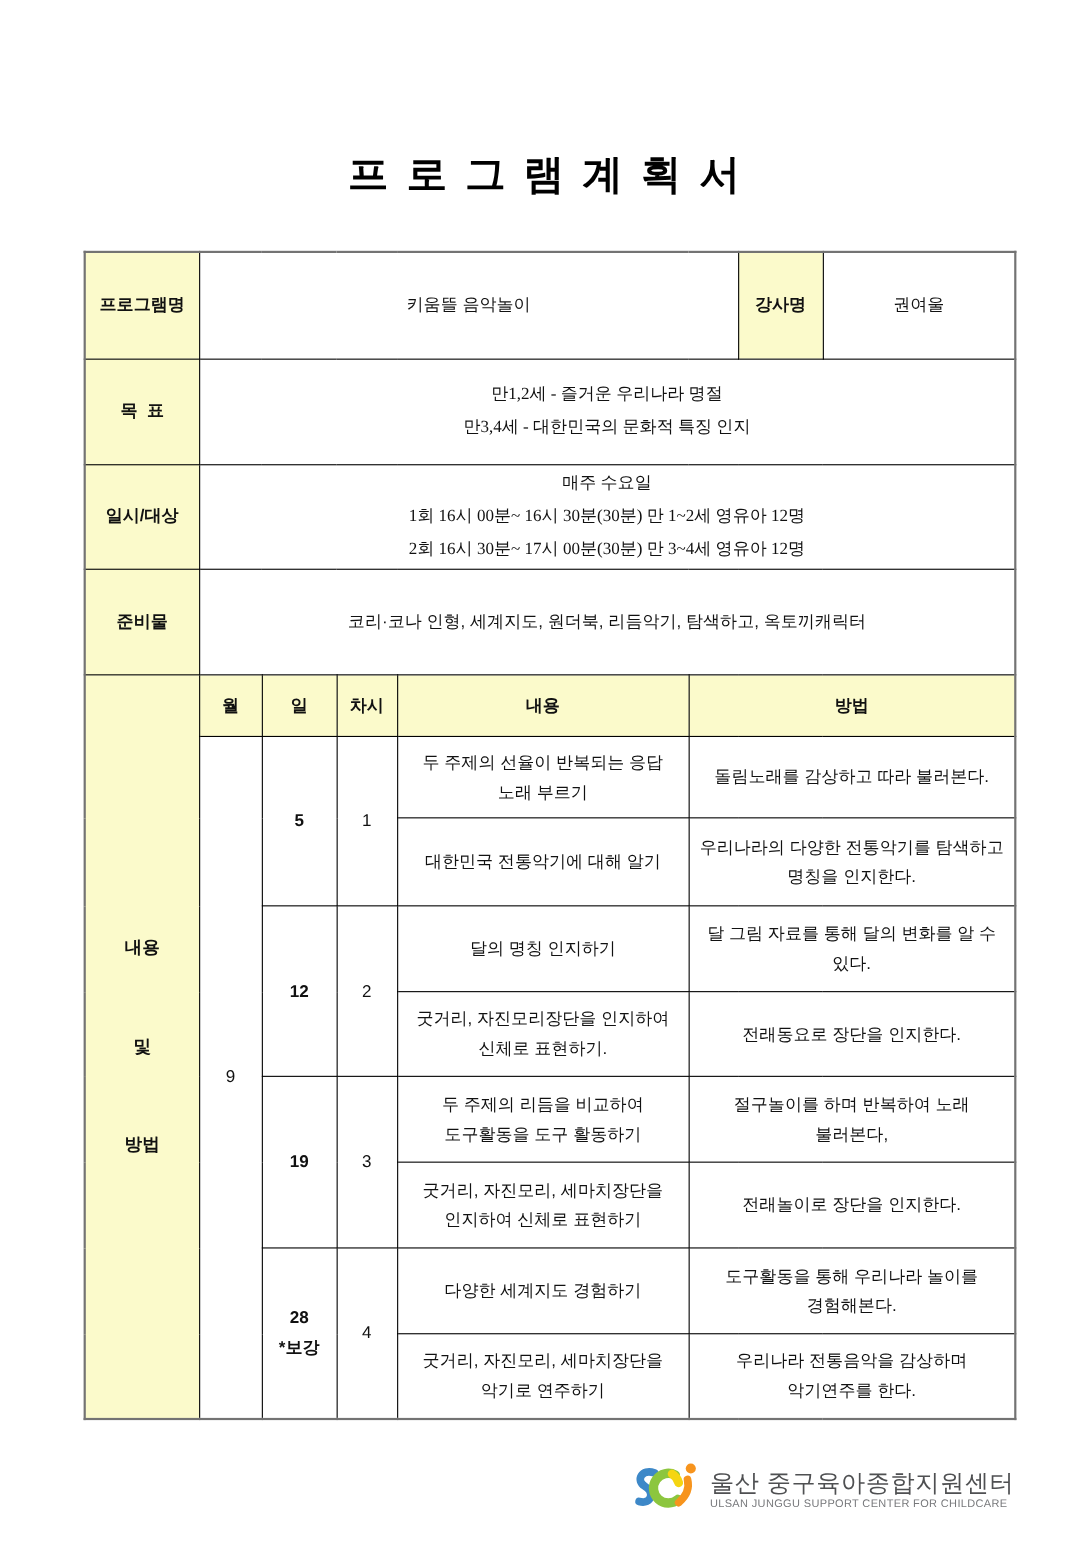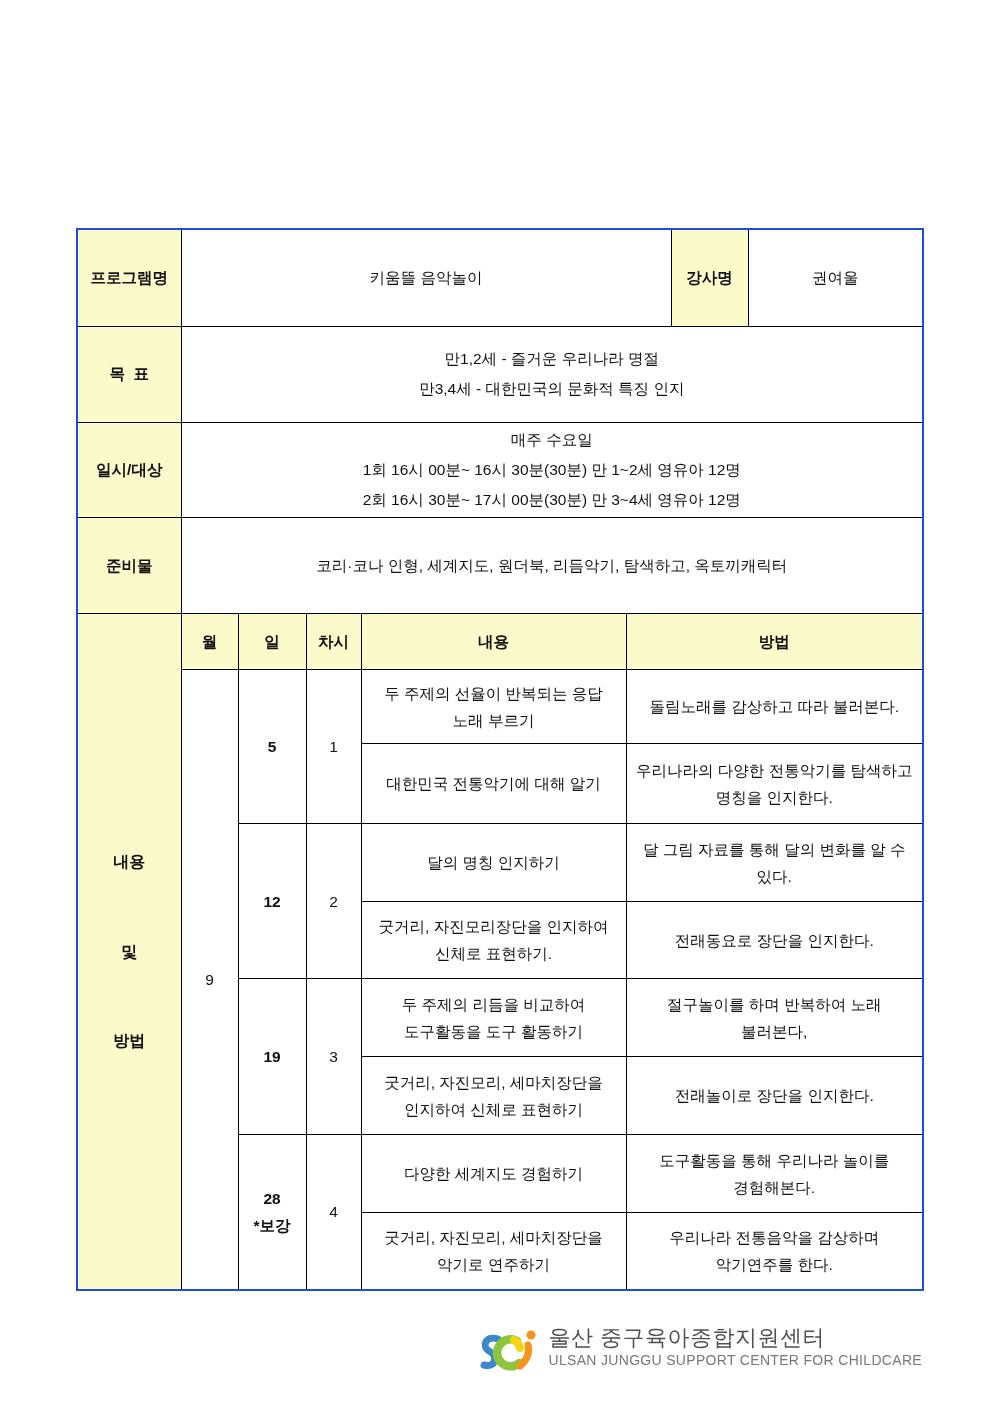--- a/index.html
+++ b/index.html
@@ -17,21 +17,21 @@
     text-align:center;
     font-size:37px; font-weight:bold; letter-spacing:3px;
     color:#000;
     white-space:pre;
   }
   table.plan {
     position:absolute; left:76px; top:228px;
     width:846px;
     border-collapse:collapse;
     table-layout:fixed;
-    border:2px solid #1d4ed8;
+    border:2px solid #737373;
   }
   table.plan td {
     border:1px solid #000;
     text-align:center;
     vertical-align:middle;
     font-size:15.5px;
     line-height:1.75;
     padding:2px 6px;
     word-break:keep-all;
   }
@@ -45,38 +45,39 @@
     background:#FBFACB;
     font-weight:bold;
     font-size:16px;
   }
   td.dayc { font-weight:bold; font-size:16px; line-height:1.4; }
   td.sess { font-size:16px; }
   td.monthc { font-size:16px; }
   td.ca { border-bottom:1px dotted #555; }
   td.cb { border-top:1px dotted #555; }
   .sec-lbl div { line-height:1.1; margin:9px 0; font-weight:bold; font-size:16px; }
-  .mlines div { line-height:1.95; }
+  .mlines div { line-height:1.95;font-family:Liberation Serif, serif; }
   .footer {
     position:absolute; top:1326px; right:70px;
-    display:flex; gap:10px;
+    display:flex; align-items:center; gap:10px;
   }
   .footer .names { text-align:left; }
   .footer .ko {
     font-size:22px; color:#4f5052; letter-spacing:0.5px; line-height:1.1;
   }
   .footer .en {
-    font-size:14px; color:#77787b; letter-spacing:0.32px; margin-top:2px;
+    font-size:10px; color:#77787b; letter-spacing:0.32px; margin-top:2px;
   }
 </style>
 </head>
 <body>
 
 <div class="page">
 
+  <div class="doc-title">프 로 그 램 계 획 서</div>
 
   <table class="plan">
     <colgroup>
       <col style="width:104px">
         <col style="width:57px">
         <col style="width:68px">
         <col style="width:55px">
       <col style="width:265px">
         <col style="width:45px">
         <col style="width:77px">

